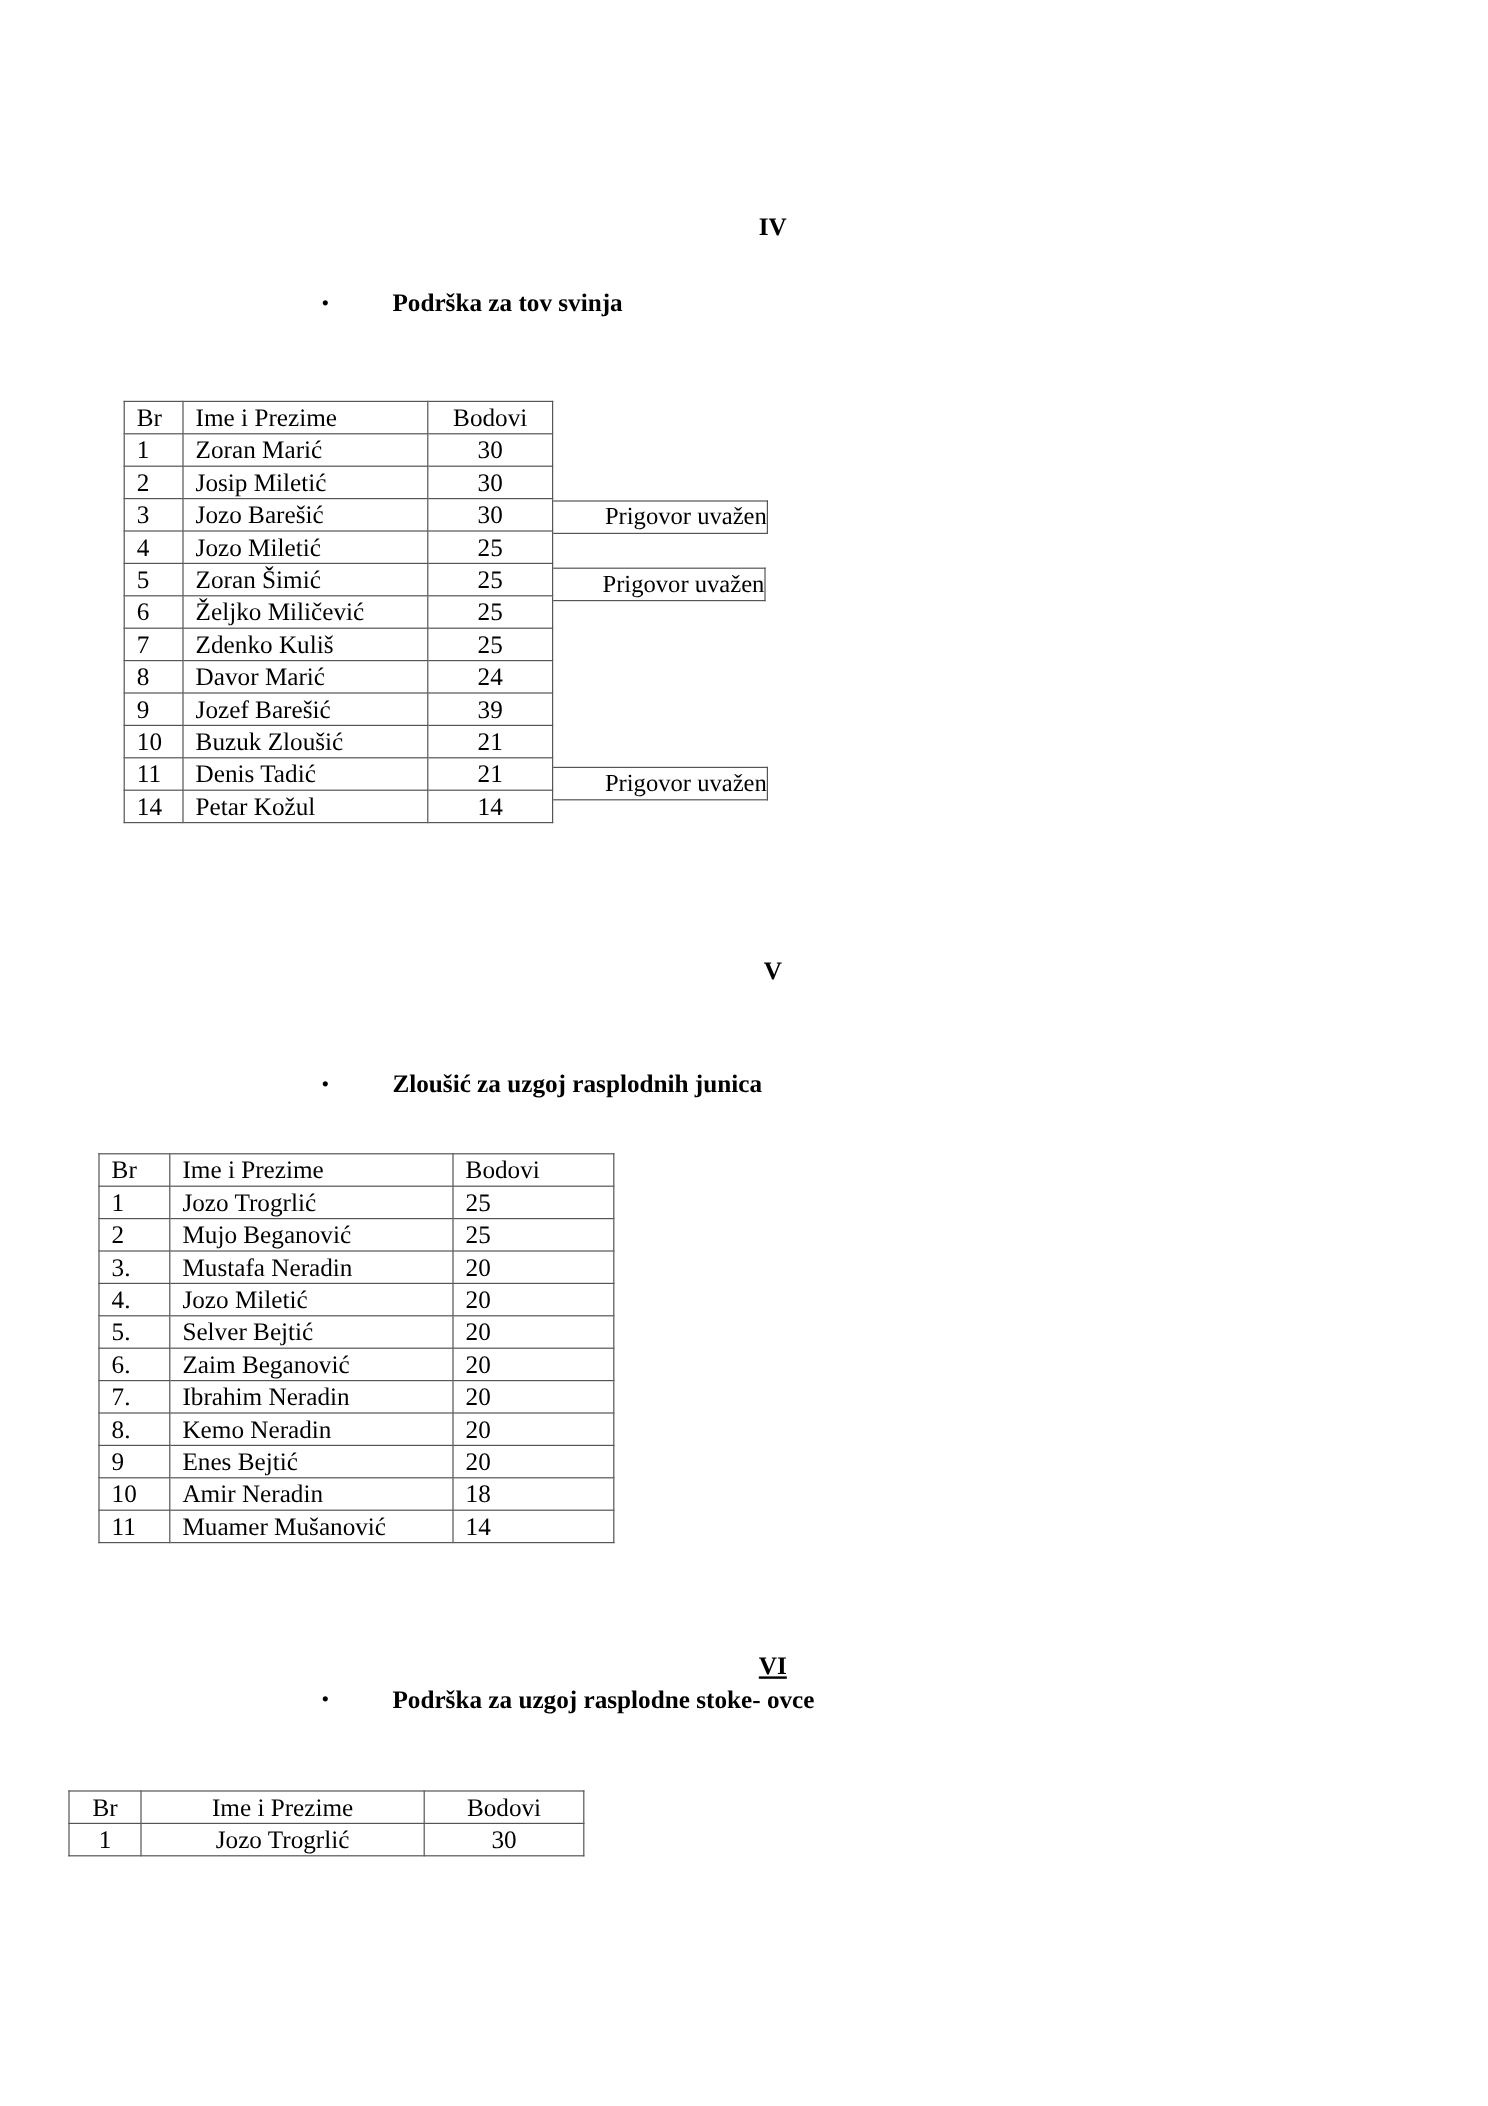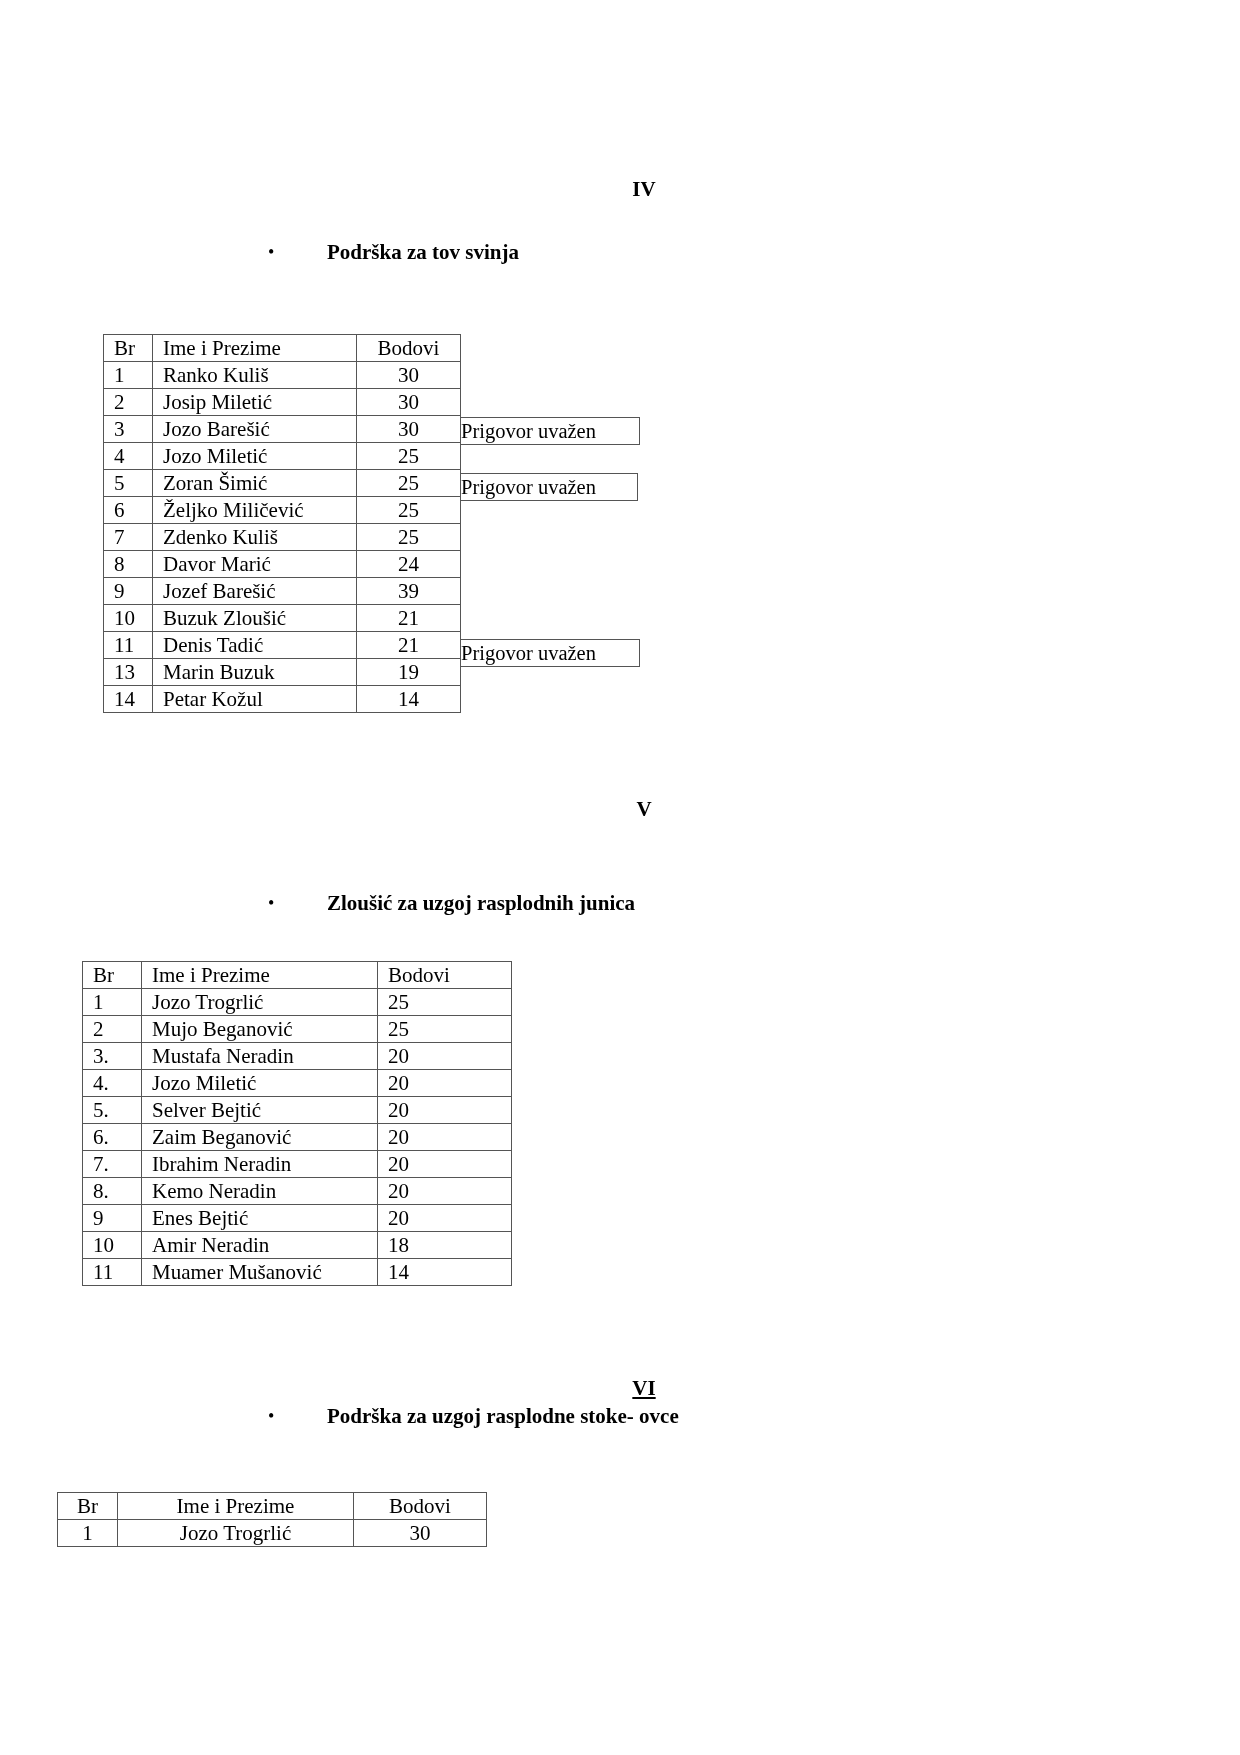--- a/index.html
+++ b/index.html
@@ -21,21 +21,21 @@
     table.grid {
       position: absolute; border-collapse: collapse; font-size: 21px;
     }
     table.grid td {
       border: 1.5px solid #555; padding: 0 0 0 10px; height: 26px; line-height: 26px;
       white-space: nowrap; vertical-align: middle;
     }
     table.t1 td.c, table.t3 td { text-align: center; padding: 0; }
     .remark {
       position: absolute; border: 1.5px solid #555; border-left: none;
-      font-size: 20.5px; height: 26px; line-height: 26px; text-align: left; white-space: nowrap;
+      font-size: 20.5px; height: 26px; line-height: 26px; text-align: right; white-space: nowrap;
       box-sizing: content-box;
     }
   </style>
 </head>
 <body>
 
 <div class="abs roman" style="top:177px;">IV</div>
 <div class="abs heading" style="left:303px; top:240px;">
   <span class="bullet">•</span>
   <span>Podrška za tov svinja</span>
@@ -48,21 +48,21 @@
       <col style="width:104px">
     </colgroup>
   <tbody id="t1body">
       <tr>
         <td>Br</td>
         <td>Ime i Prezime</td>
         <td class="c">Bodovi</td>
       </tr>
       <tr>
         <td>1</td>
-        <td>Ranko Kuliš</td>
+        <td>Zoran Marić</td>
         <td class="c">30</td>
       </tr>
       <tr>
         <td>2</td>
         <td>Josip Miletić</td>
         <td class="c">30</td>
       </tr>
       <tr>
         <td>3</td>
         <td>Jozo Barešić</td>
@@ -100,25 +100,20 @@
       </tr>
       <tr>
         <td>10</td>
         <td>Buzuk Zloušić</td>
         <td class="c">21</td>
       </tr>
       <tr>
         <td>11</td>
         <td>Denis Tadić</td>
         <td class="c">21</td>
-      </tr>
-      <tr>
-        <td>13</td>
-        <td>Marin Buzuk</td>
-        <td class="c">19</td>
       </tr>
       <tr>
         <td>14</td>
         <td>Petar Kožul</td>
         <td class="c">14</td>
       </tr>
     </tbody>
 </table>
 <div id="t1remarks">
     <div class="remark" style="left: 461px; width: 178px; top: 417.1px;">Prigovor uvažen</div>

